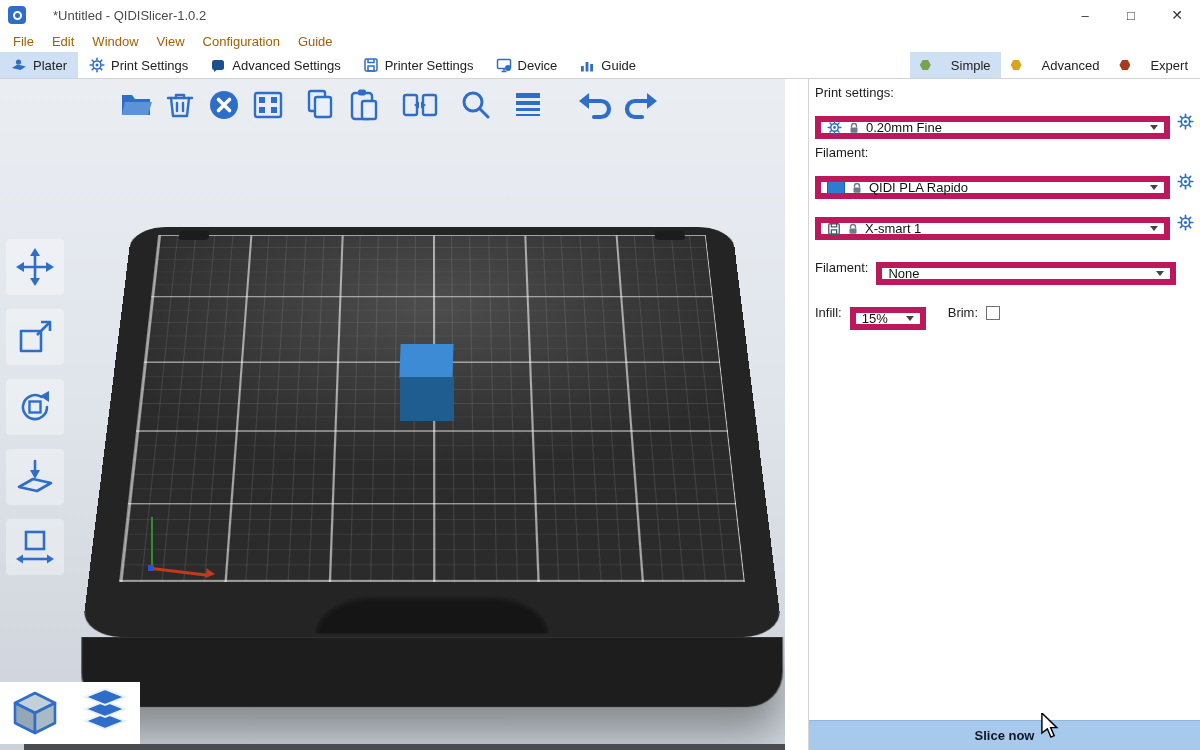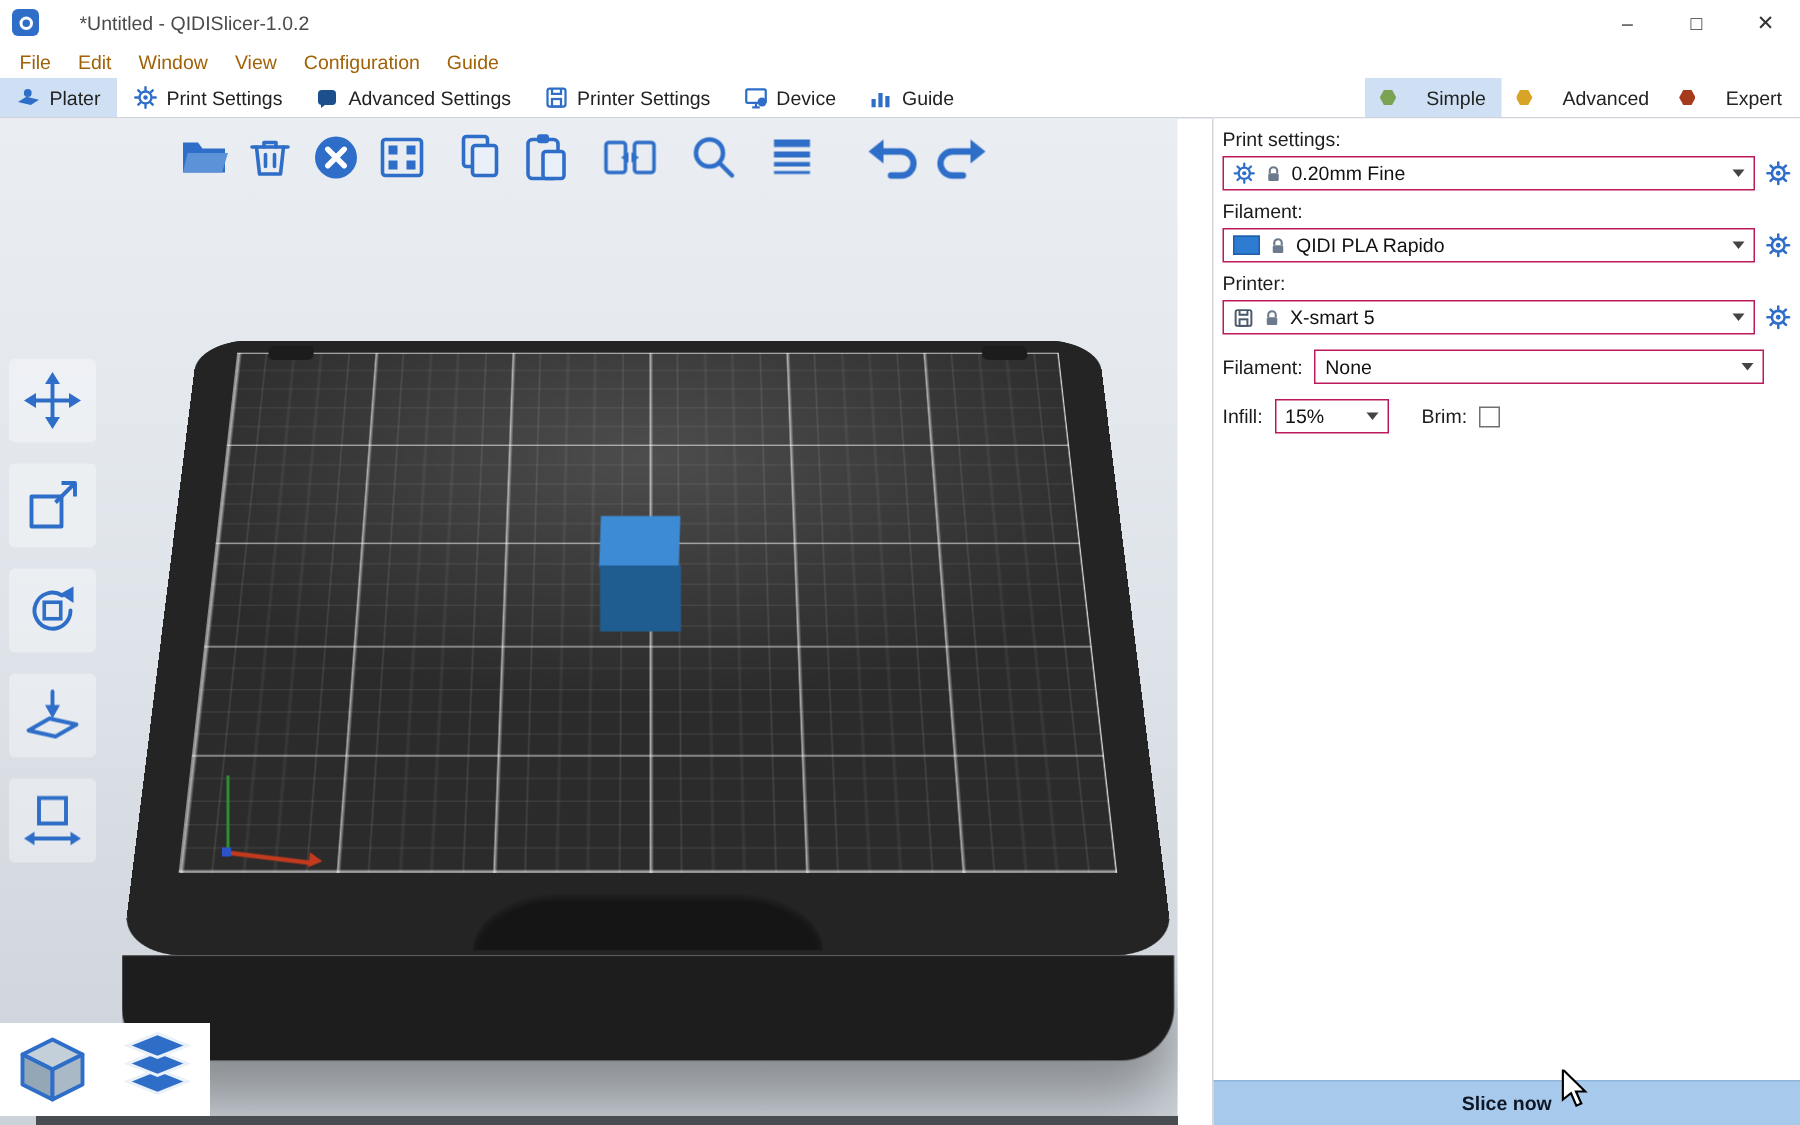--- a/index.html
+++ b/index.html
@@ -93,22 +93,22 @@
 
   
   .view-toggles { position:absolute; left:0; bottom:6px; display:flex; z-index:5; }
   .vtbtn { width:70px; height:62px; background:#fff; display:grid; place-items:center; border:none; padding:0; }
   .bottom-strip { position:absolute; left:24px; right:0; bottom:0; height:6px; background:#494c50; z-index:4; }
 
   
   .sidebar { flex:1; position:relative; background:#fff; border-left:1px solid #d5d5d5; padding:4px 6px 0 6px; }
   .field-label { margin:2px 0 4px 0; color:#1c1c1c; }
   .combo-row { display:flex; align-items:center; gap:6px; margin-bottom:6px; }
-  .combo { flex:1; height:23px; border:1px solid #be185d; background:#fff;
-           display:flex; align-items:center; gap:6px; padding:0 6px; }
+  .combo { flex:1; height:23px; border:6px solid #be185d; background:#fff;
+           display:flex; align-items:center; gap:6px; padding:0 6px;margin-top:12px; }
   .combo-text { color:#111; white-space:nowrap; overflow:hidden; }
   .dd-arrow { margin-left:auto; width:0; height:0;
     border-left:4px solid transparent; border-right:4px solid transparent; border-top:5px solid #444; }
   .gear-btn { width:18px; height:20px; display:grid; place-items:center; background:none; border:none; padding:0; }
   .swatch { width:18px; height:13px; background:#2e7bd2; border:1px solid #1f5ea8; flex:0 0 auto; }
   .inline-row { display:flex; align-items:center; margin:10px 0 0 0; }
   .inline-row .field-label { margin:0 8px 0 0; }
   .combo.supports { margin-right:18px; }
   .combo.small { flex:0 0 76px; margin-right:22px; }
   .checkbox { width:14px; height:14px; border:1px solid #707070; background:#fff; }
@@ -442,35 +442,34 @@
           <svg width="17" height="17" viewBox="0 0 16 16">
             <g stroke="#2e6ec8" stroke-width="1.6" fill="none" stroke-linecap="round">
               <circle cx="8" cy="8" r="4"></circle>
               <path d="M8,1.2 V3 M8,13 V14.8 M1.2,8 H3 M13,8 H14.8 M3.2,3.2 L4.5,4.5 M11.5,11.5 L12.8,12.8 M3.2,12.8 L4.5,11.5 M11.5,4.5 L12.8,3.2"></path>
             </g>
             <circle cx="8" cy="8" r="1.5" fill="#2e6ec8"></circle>
           </svg>
         </button>
       </div>
 
-      <div class="field-label">Printer:</div>
       <div class="combo-row">
         <div class="combo">
           <svg width="14" height="14" viewBox="0 0 16 16">
             <g stroke="#4a5a6a" stroke-width="1.5" fill="none">
               <rect x="2" y="2" width="12" height="12" rx="1.5"></rect>
               <path d="M5,2 v3.5 h6 V2"></path>
               <rect x="5" y="9" width="6" height="5"></rect>
             </g>
           </svg>
           <svg width="12" height="12" viewBox="0 0 12 12">
             <path d="M3.5,5.5 V4 a2.5,2.5 0 0 1 5,0 V5.5" fill="none" stroke="#6b7a8c" stroke-width="1.4"></path>
             <rect x="2.5" y="5.5" width="7" height="5.2" rx="1" fill="#6b7a8c"></rect>
           </svg>
-          <span class="combo-text">X-smart 5</span>
+          <span class="combo-text">X-smart 1</span>
           <span class="dd-arrow"></span>
         </div>
         <button class="gear-btn">
           <svg width="17" height="17" viewBox="0 0 16 16">
             <g stroke="#2e6ec8" stroke-width="1.6" fill="none" stroke-linecap="round">
               <circle cx="8" cy="8" r="4"></circle>
               <path d="M8,1.2 V3 M8,13 V14.8 M1.2,8 H3 M13,8 H14.8 M3.2,3.2 L4.5,4.5 M11.5,11.5 L12.8,12.8 M3.2,12.8 L4.5,11.5 M11.5,4.5 L12.8,3.2"></path>
             </g>
             <circle cx="8" cy="8" r="1.5" fill="#2e6ec8"></circle>
           </svg>

